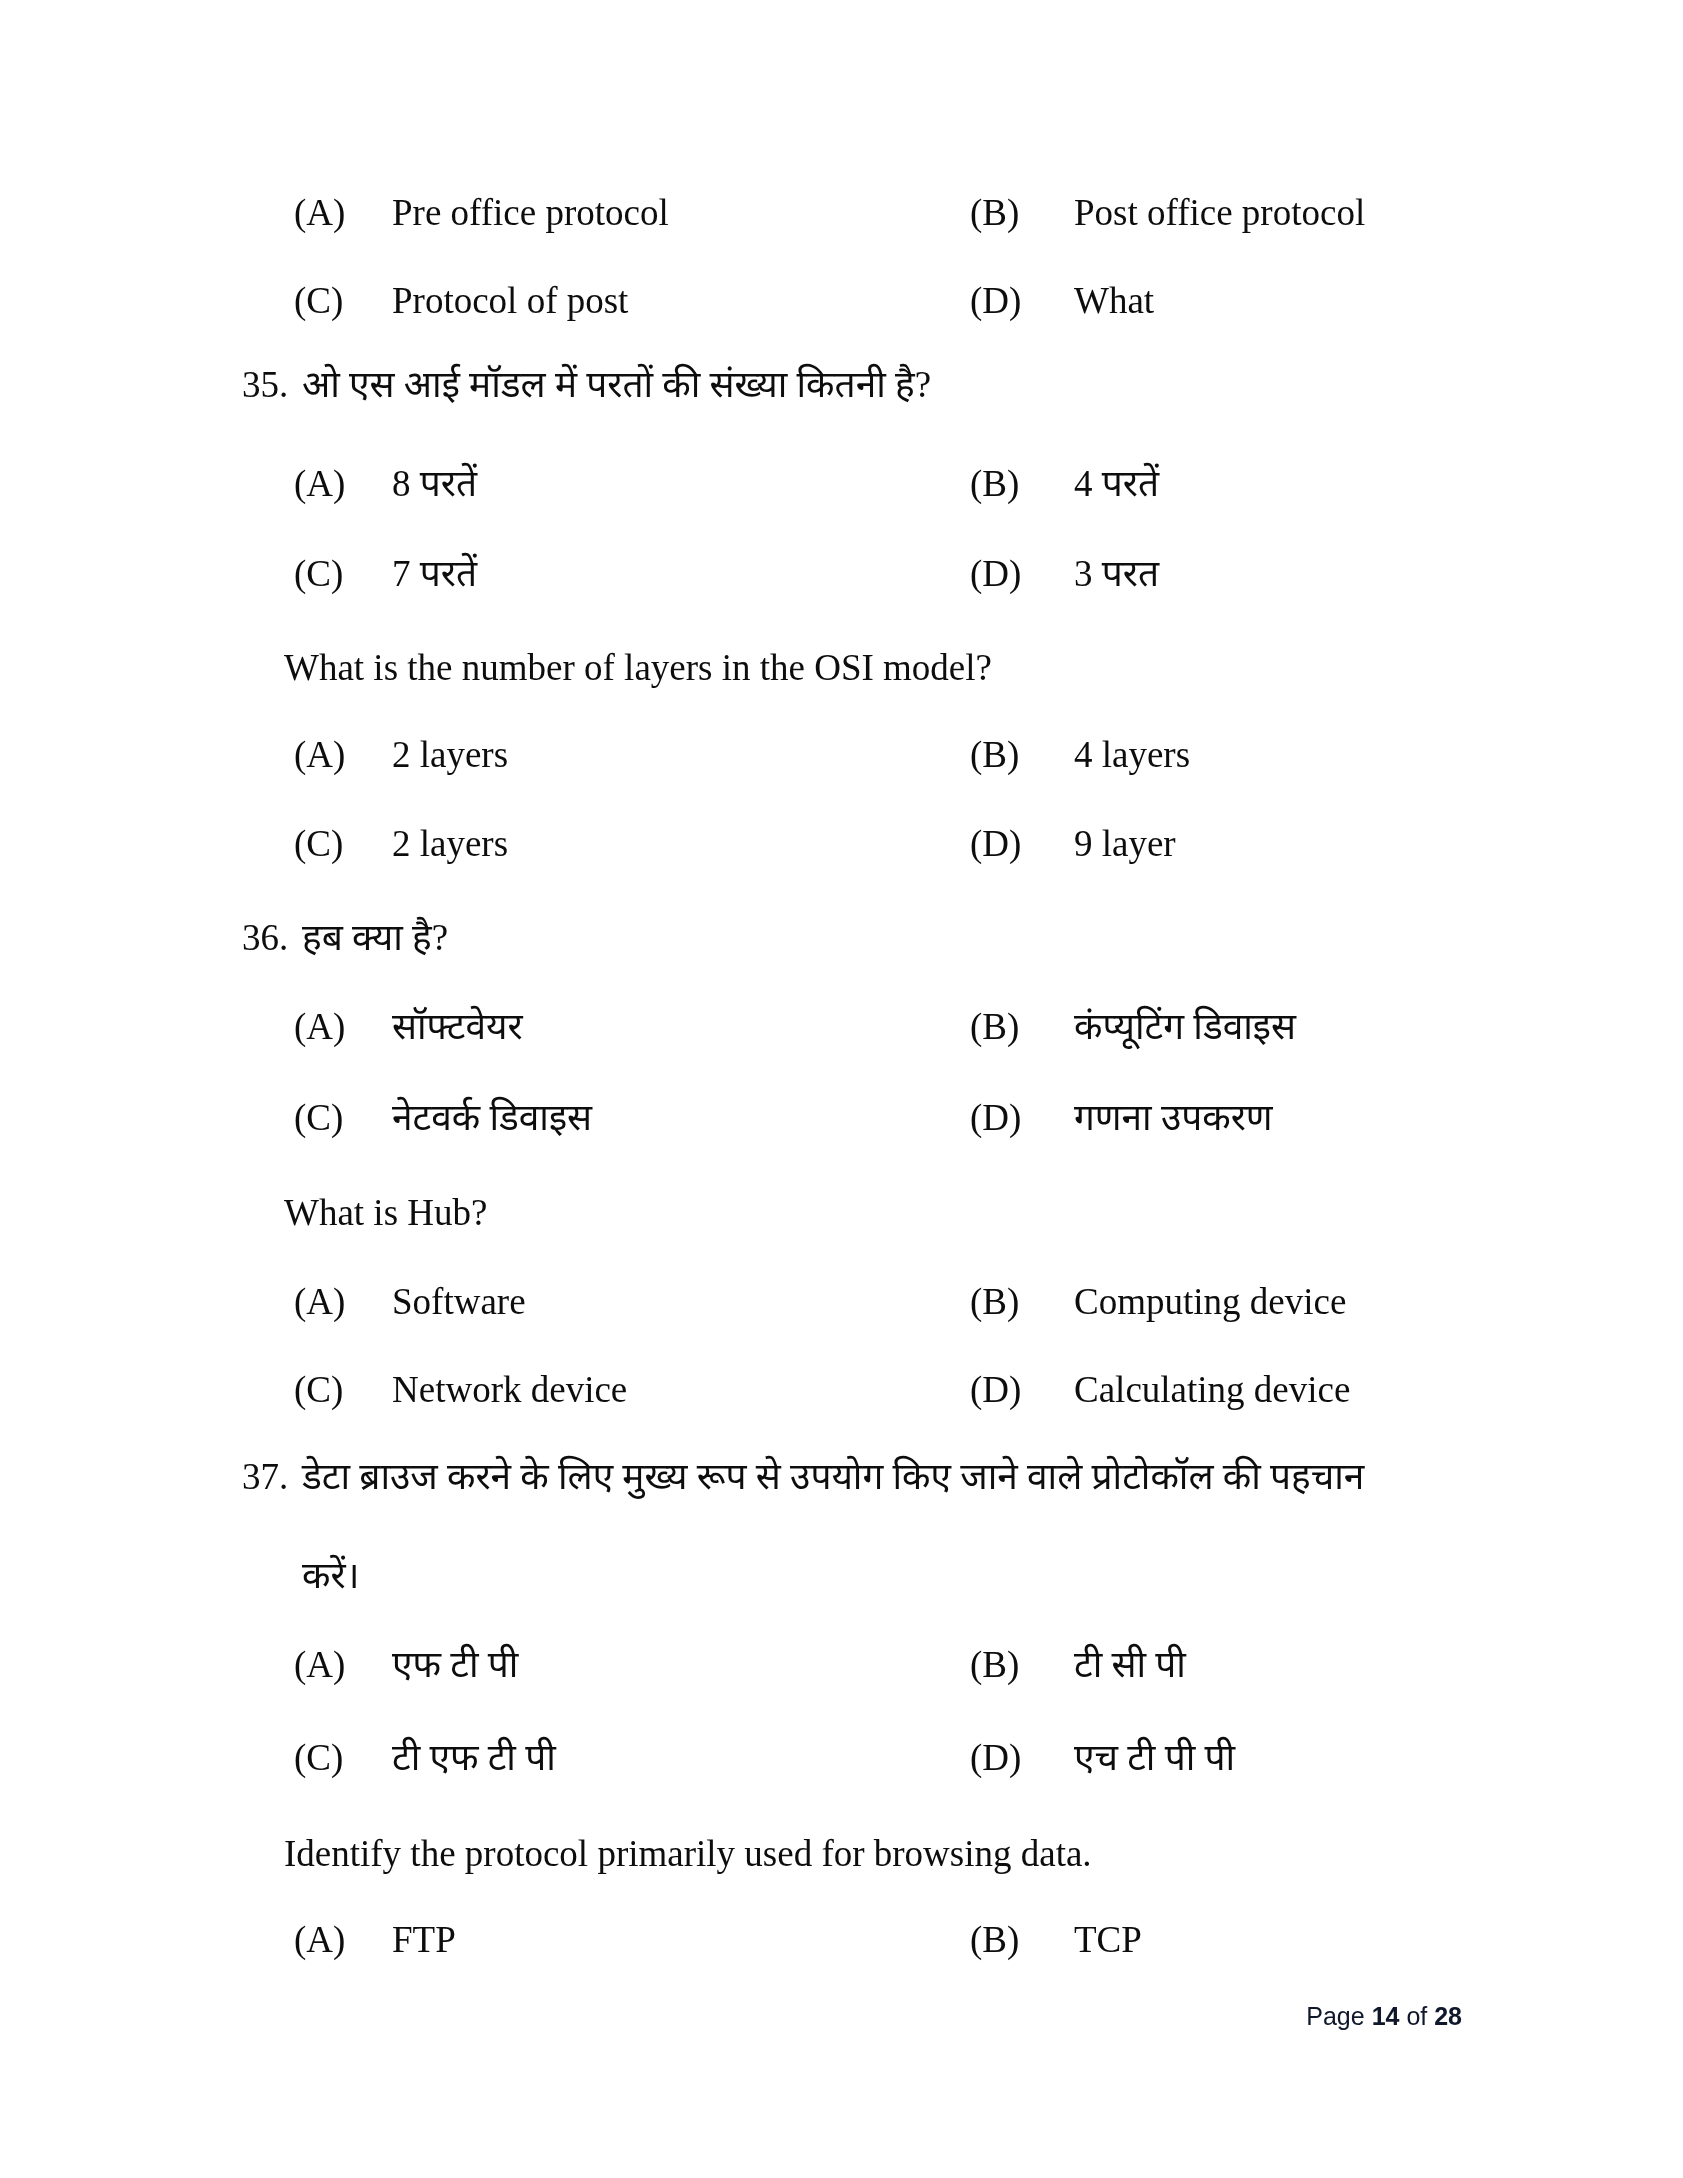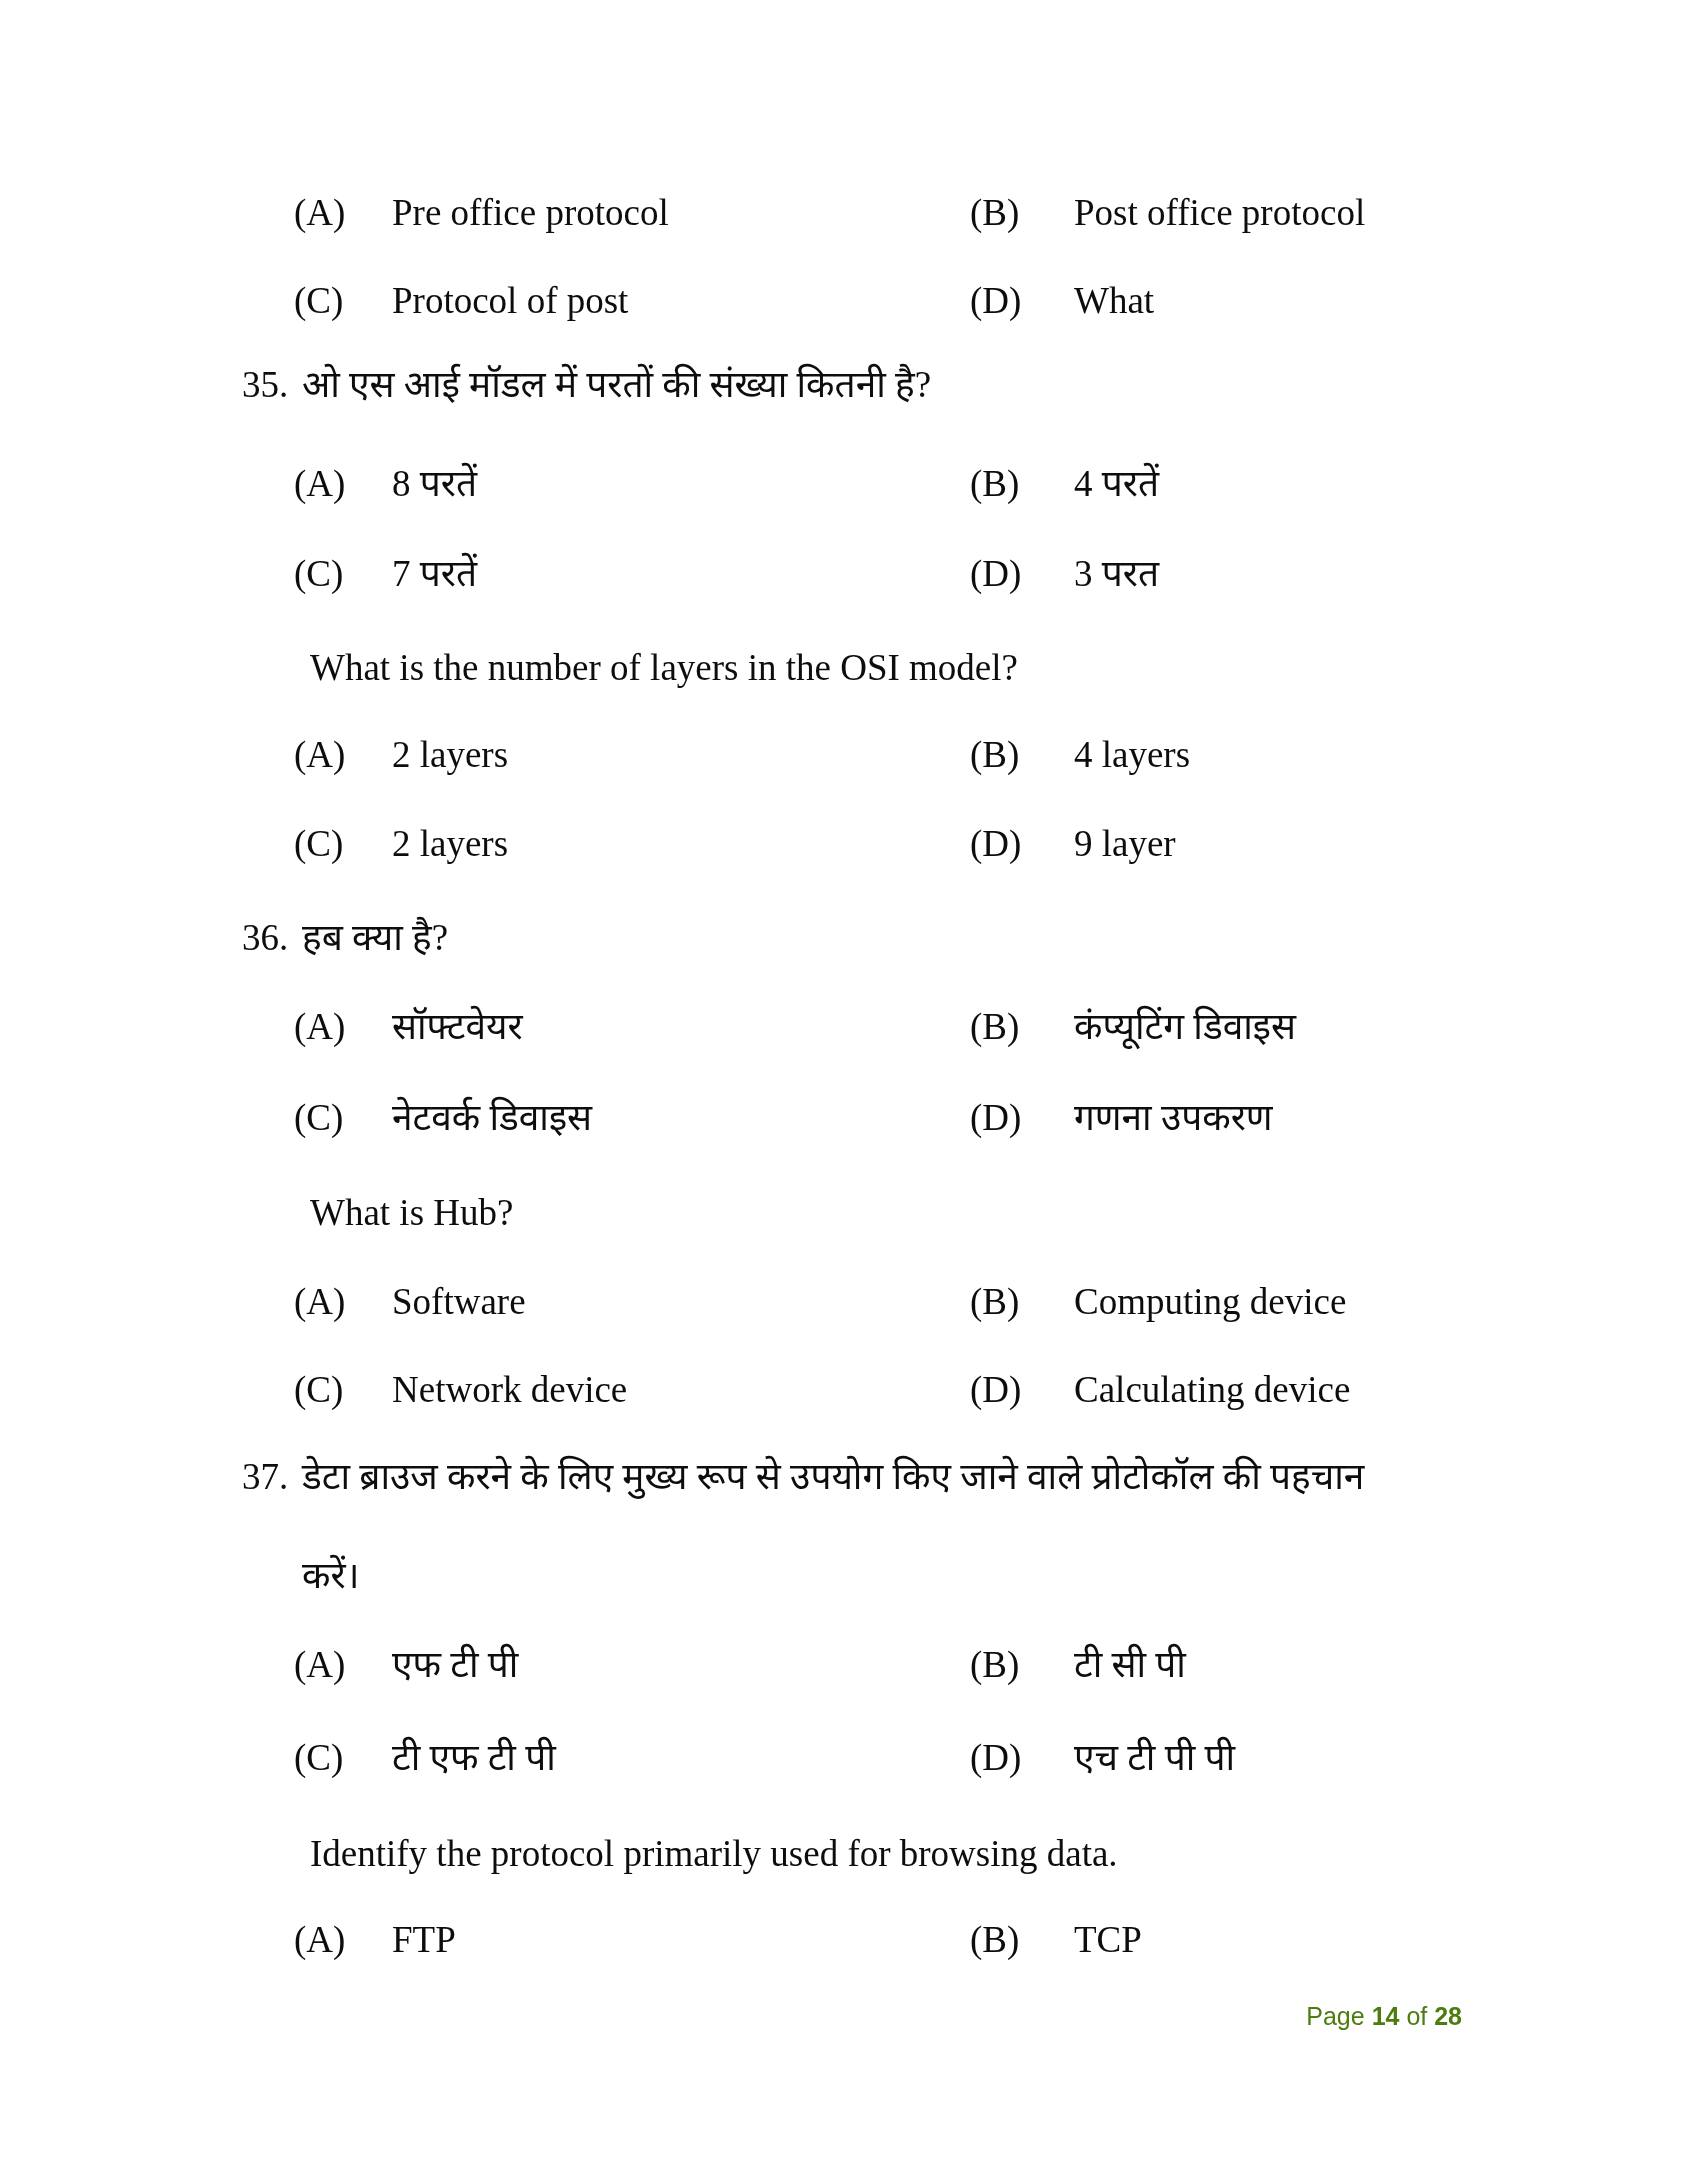--- a/index.html
+++ b/index.html
@@ -14,31 +14,31 @@
   }
   .row{position:absolute;left:0;width:100%;height:55px;font-size:37px;line-height:1.2;}
   .row span{position:absolute;top:0;white-space:nowrap;}
   
   .la{left:294px;}   
   .ta{left:392px;}   
   .lb{left:970px;}   
   .tb{left:1074px;}  
   .qnum{left:242px;} 
   .qtxt{left:302px;} 
-  .eng{left:310px;text-align:right;}  
+  .eng{left:284px;text-align:right;}  
   .cont{left:302px;} 
   .footer{
     position:absolute;
     top:2002px;
     left:0;
     right:221px;
     text-align:right;
     font-family:"Liberation Sans", sans-serif;
     font-size:25px;
-    color:#4d7c0f;
+    color:#0f172a;
     white-space:pre;
   }
   .footer .num{font-weight:700;}
 </style>
 </head>
 <body>
 
 <div class="page">
 
   <div class="row" style="top:191px">

